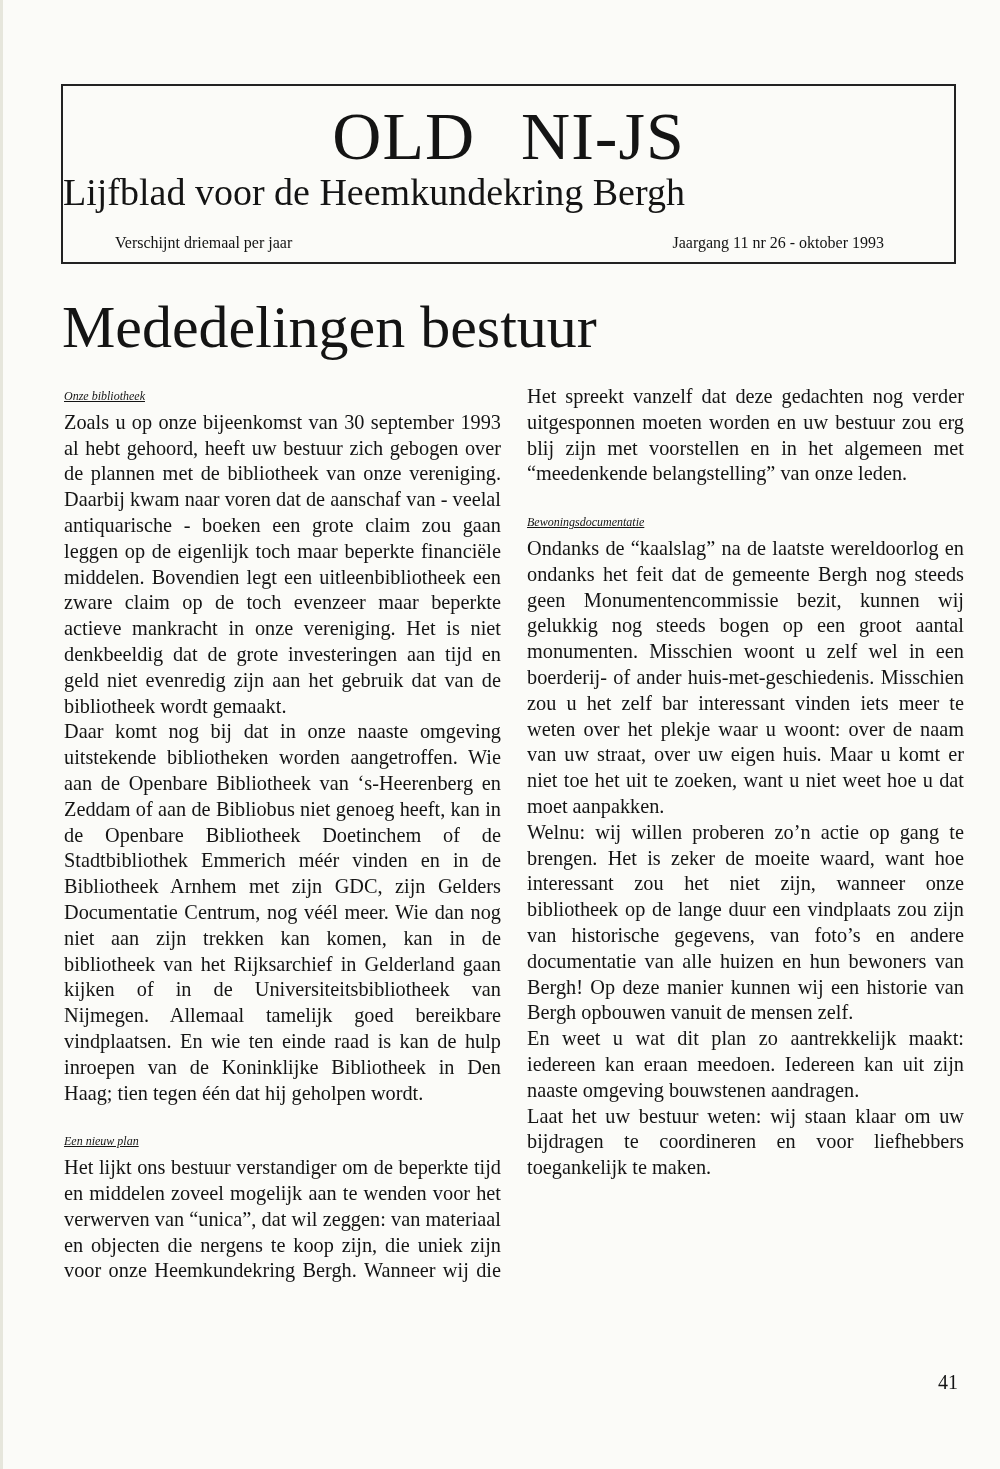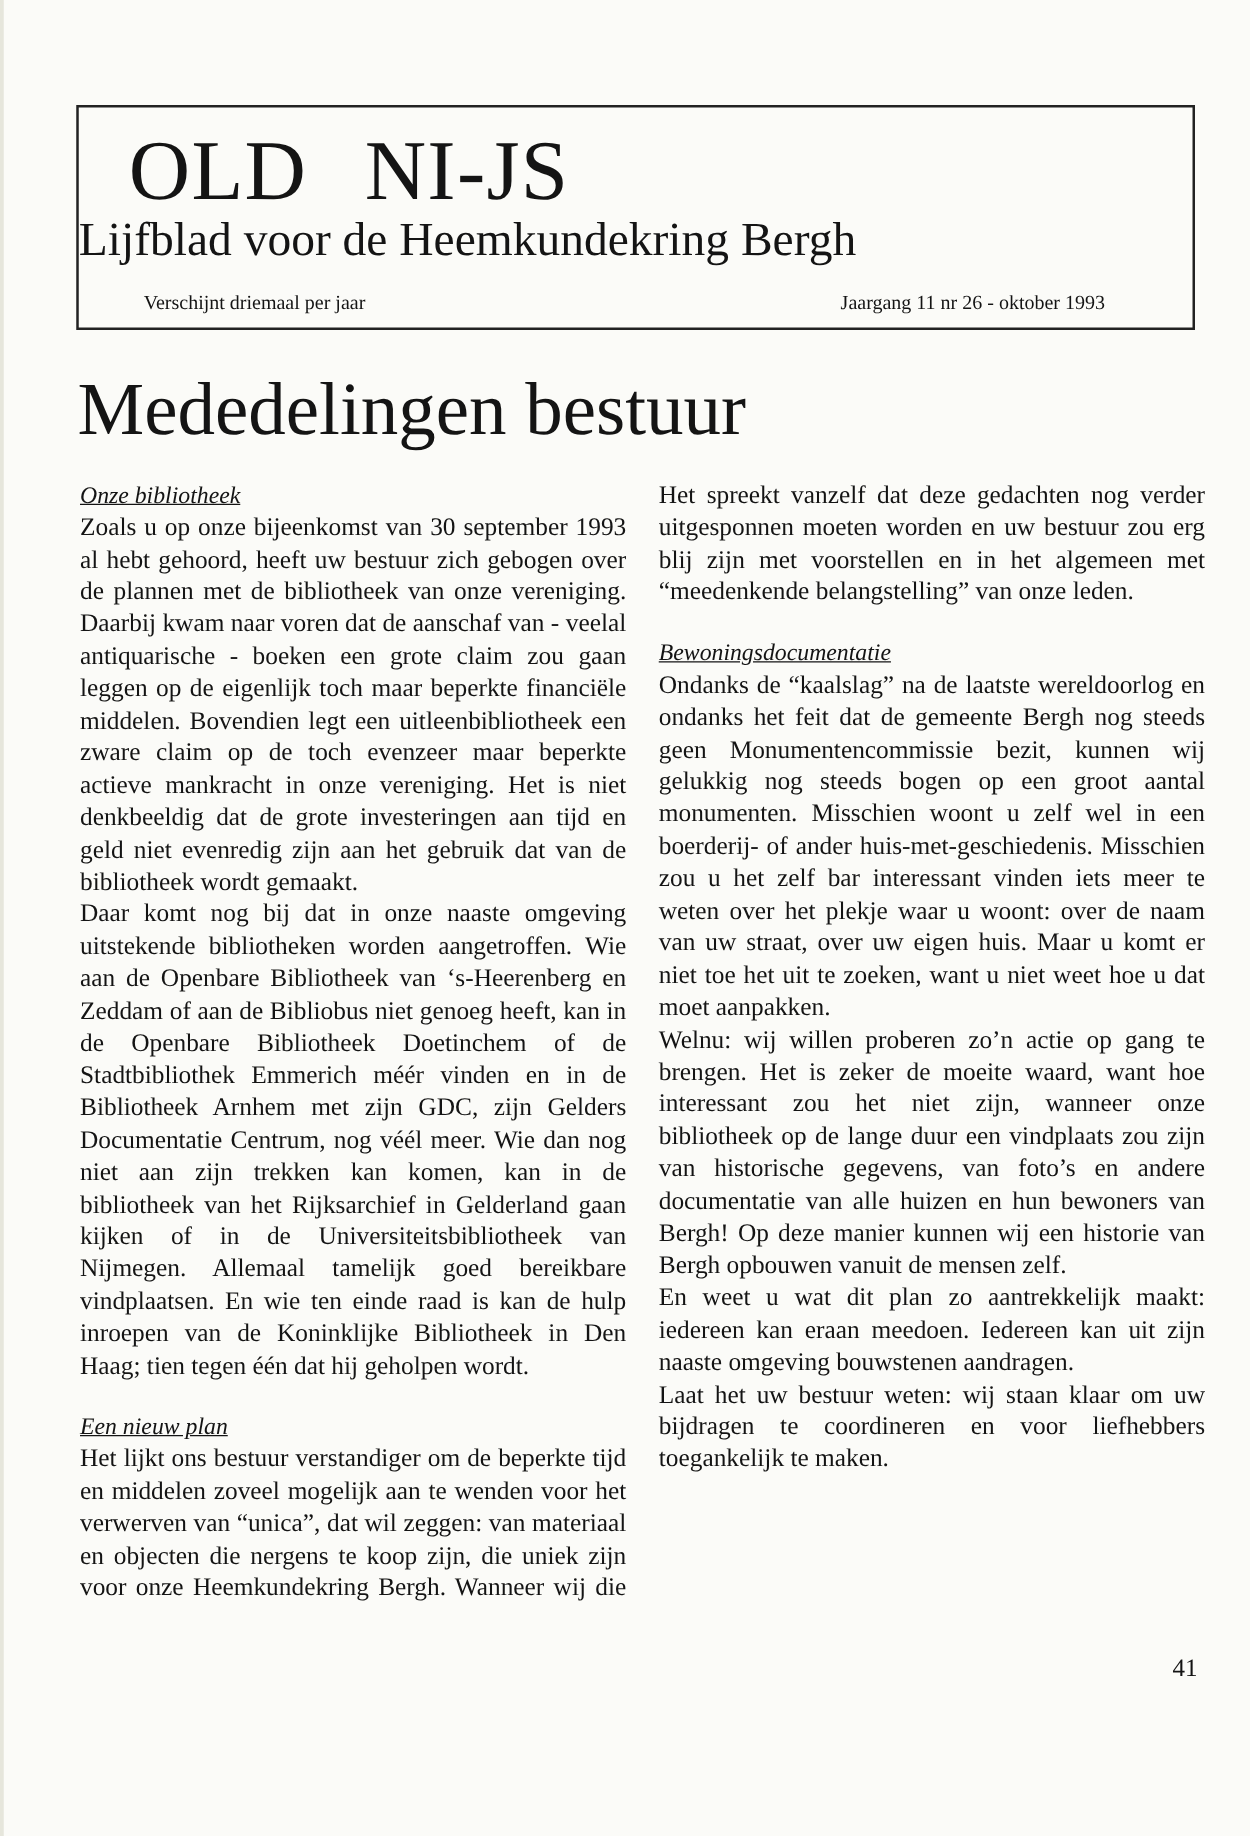--- a/index.html
+++ b/index.html
@@ -5,44 +5,44 @@
   html, body { margin:0; padding:0; }
   body {
     width:1000px; height:1469px; background:#fbfbf8; position:relative; overflow:hidden;
     font-family:"Liberation Serif", "DejaVu Serif", serif; color:#141414;
   }
   .masthead {
     position:absolute; left:61px; top:84px; width:895px; height:180px;
     border:2px solid #222; box-sizing:border-box;
   }
   .mast-title {
-    position:absolute; left:0; right:0; top:16px; 
-    font-size:68px; line-height:68px; letter-spacing:1px; word-spacing:28px;padding-left:40px;
+    position:absolute; left:0; right:0; top:16px; text-align:center;
+    font-size:68px; line-height:68px; letter-spacing:1px; word-spacing:28px;
   }
   .mast-sub {
     position:absolute; left:0; right:0; top:86px; text-align:left;
     font-size:38px; line-height:40px;
   }
   .mast-left { position:absolute; left:52px; top:148px; font-size:16px; }
   .mast-right { position:absolute; right:70px; top:148px; font-size:16px; }
   .page-title {
     position:absolute; left:62px; top:302px; font-size:60px; line-height:50px;
   }
   .col {
     position:absolute; top:384px; width:437px; font-size:20.3px; line-height:25.8px;
     text-align:justify;
   }
   .col.left { left:64px; }
   .col.right { left:527px; top:384px; }
   .col p { margin:0; }
   .heading {
-    font-style:italic; text-decoration:underline; margin:0; font-size:19px; line-height:25.8px;
+    font-style:italic; text-decoration:underline; margin:0; font-size:12px; line-height:25.8px;
   }
   .gap { height:23px; }
-  .pagenum { position:absolute; left:938px; top:1324px; font-size:20px; }
+  .pagenum { position:absolute; left:938px; top:1371px; font-size:20px; }
   .edge { position:absolute; left:0; top:0; width:3px; height:1469px; background:#e6e6dc; }
 </style>
 </head>
 <body>
 
 <div class="edge"></div>
 
 <div class="masthead">
   <div class="mast-title">OLD NI-JS</div>
   <div class="mast-sub">Lijfblad voor de Heemkundekring Bergh</div>

